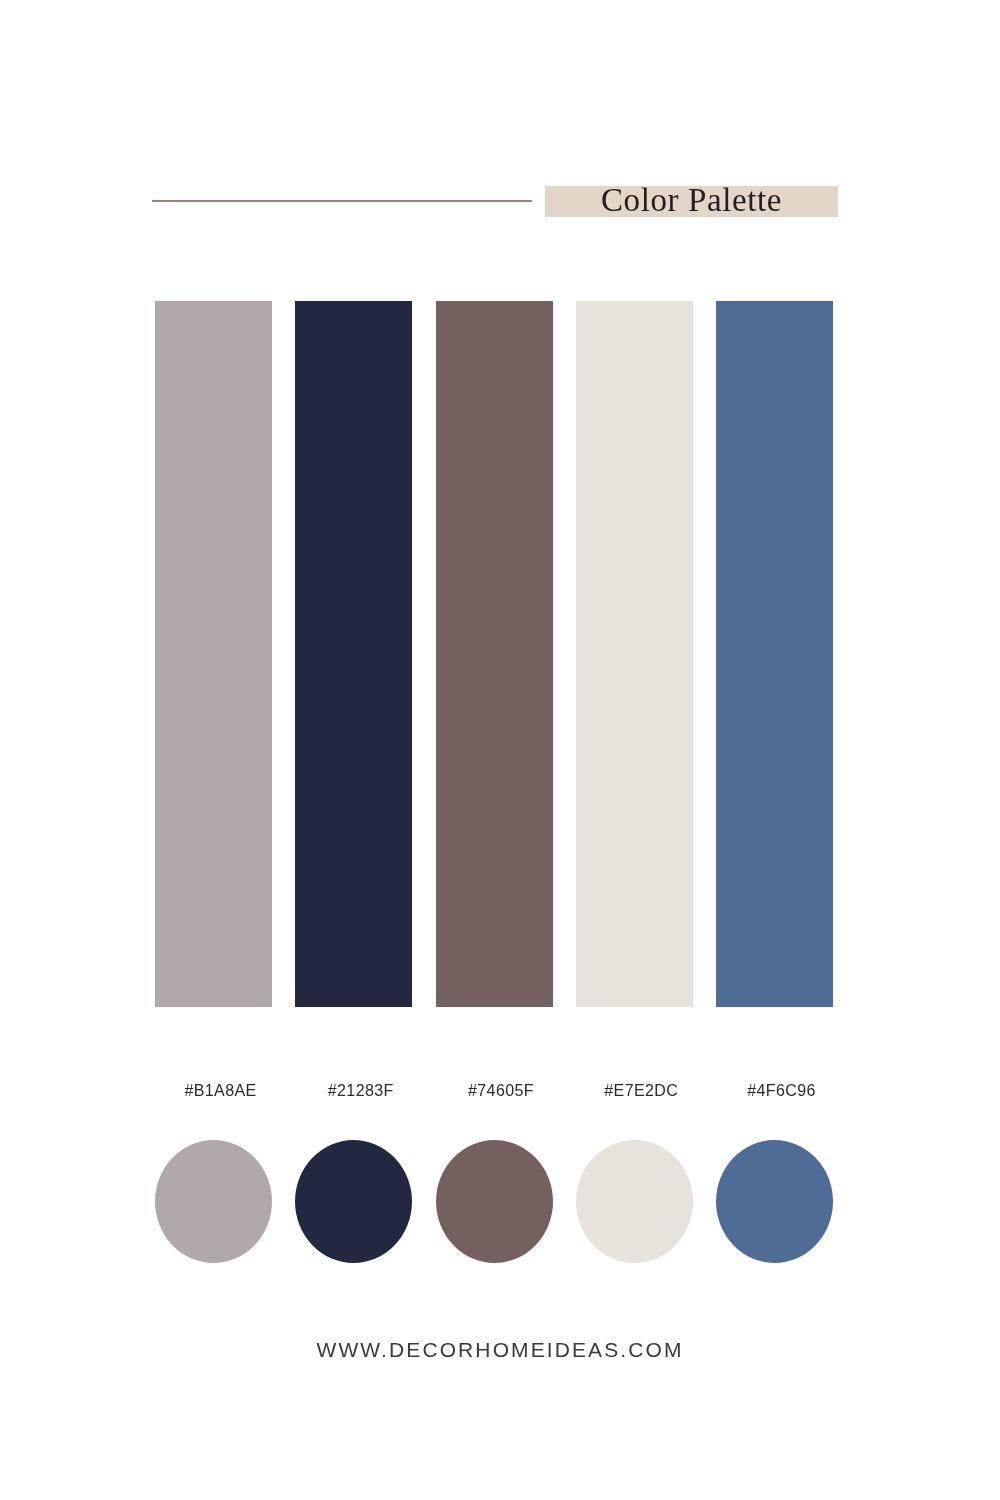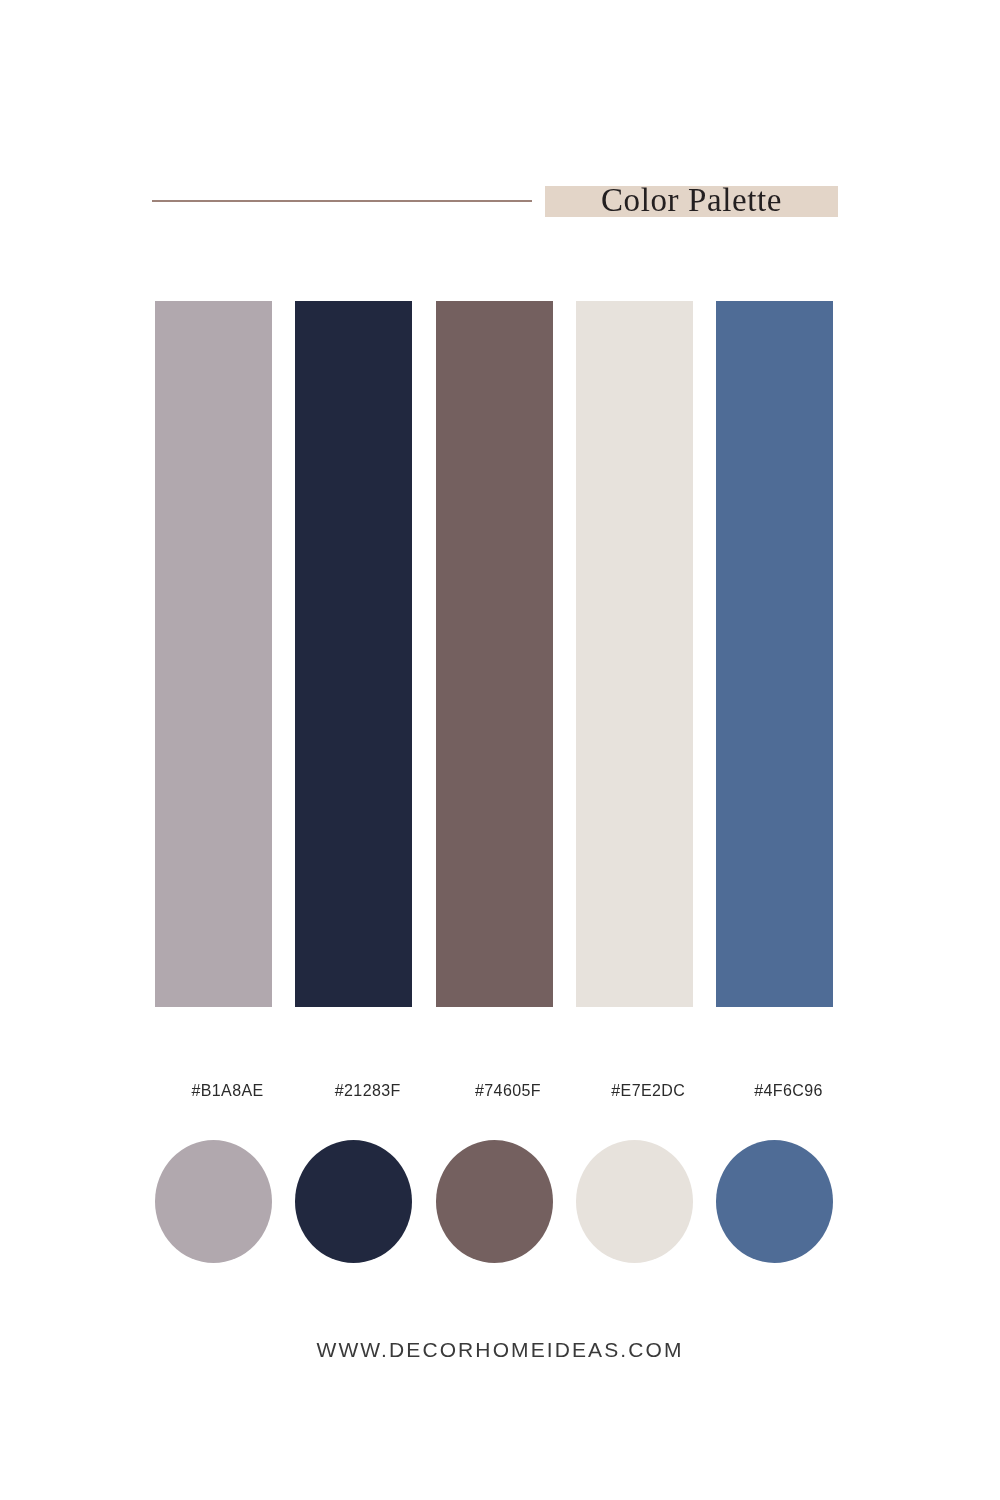--- a/index.html
+++ b/index.html
@@ -80,21 +80,21 @@
   }
 
   .bar {
     width: 117px;
     height: 706px;
   }
 
   
   .hex-row {
     position: absolute;
-    left: 169px;
+    left: 162px;
     top: 1078px;
     width: 678px;
     height: 26px;
     display: flex;
     flex-direction: row;
     justify-content: space-between;
   }
 
   .hex-label {
     width: 117px;

